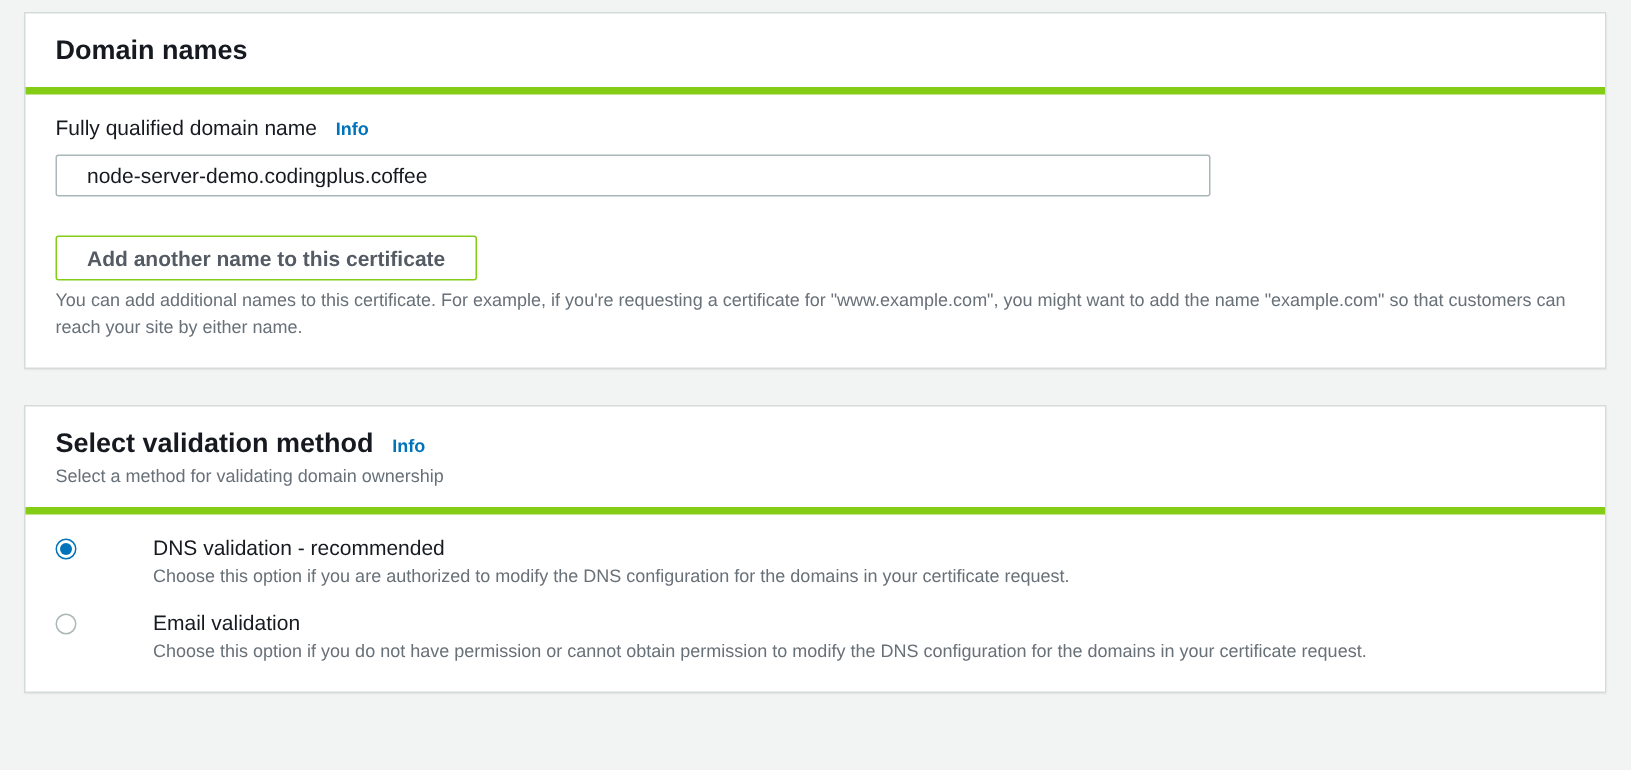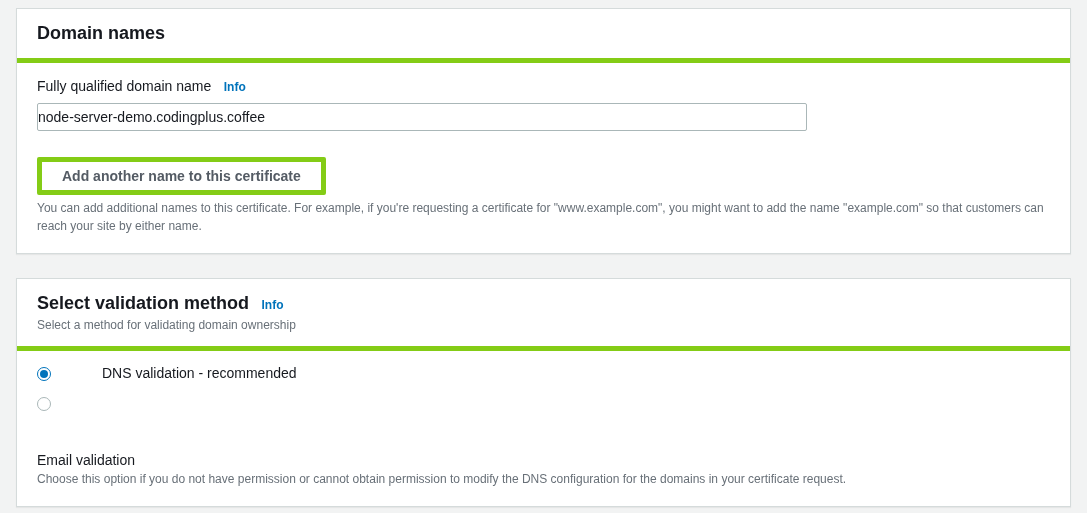--- a/index.html
+++ b/index.html
@@ -64,32 +64,32 @@
     .field-row .info-link {
       font-size: 12px;
       color: #0073bb;
       font-weight: 700;
       margin-left: 8px;
       cursor: pointer;
     }
     input.text-input {
       width: 770px;
       max-width: 100%;
-      padding: 5px 0;
+      padding: 5px 20px;
       font-size: 14px;
       border: 1px solid #aab7b8;
       border-radius: 2px;
       color: #16191f;
       margin-top: 8px;
       margin-bottom: 14px;
       display: block;
     }
     button.secondary {
       background: #fff;
-      border: 5px solid #84cc16;
+      border: 1px solid #84cc16;
       color: #545b64;
       font-weight: 700;
       font-size: 14px;
       padding: 6px 20px;
       border-radius: 2px;
       cursor: pointer;
     }
     .help-text {
       font-size: 12px;
       color: #687078;
@@ -99,21 +99,21 @@
     .radio-group {
       padding: 0;
     }
     .radio-item {
       display: flex;
       align-items: flex-start;
       margin-bottom: 14px;
       cursor: pointer;
       gap: 41px;
     }
-    .radio-item:last-child { margin-bottom: 0; flex-direction: column; }
+    .radio-item:last-child { margin-bottom: 0; }
     .radio-circle {
       width: 14px;
       height: 14px;
       border: 1px solid #aab7b8;
       border-radius: 50%;
       margin-right: 10px;
       margin-top: 2px;
       flex-shrink: 0;
       position: relative;
       background: #fff;
@@ -167,20 +167,21 @@
       <a class="info-link">Info</a>
       <p class="panel-desc">Select a method for validating domain ownership</p>
     </div>
     <div class="panel-body">
       <div class="radio-group">
 
         <div class="radio-item selected">
           <span class="radio-circle"></span>
           <div>
             <div class="radio-label">DNS validation - recommended</div>
+            <div class="radio-desc">Choose this option if you are authorized to modify the DNS configuration for the domains in your certificate request.</div>
           </div>
         </div>
 
         <div class="radio-item">
           <span class="radio-circle"></span>
           <div>
             <div class="radio-label">Email validation</div>
             <div class="radio-desc">Choose this option if you do not have permission or cannot obtain permission to modify the DNS configuration for the domains in your certificate request.</div>
           </div>
         </div>

